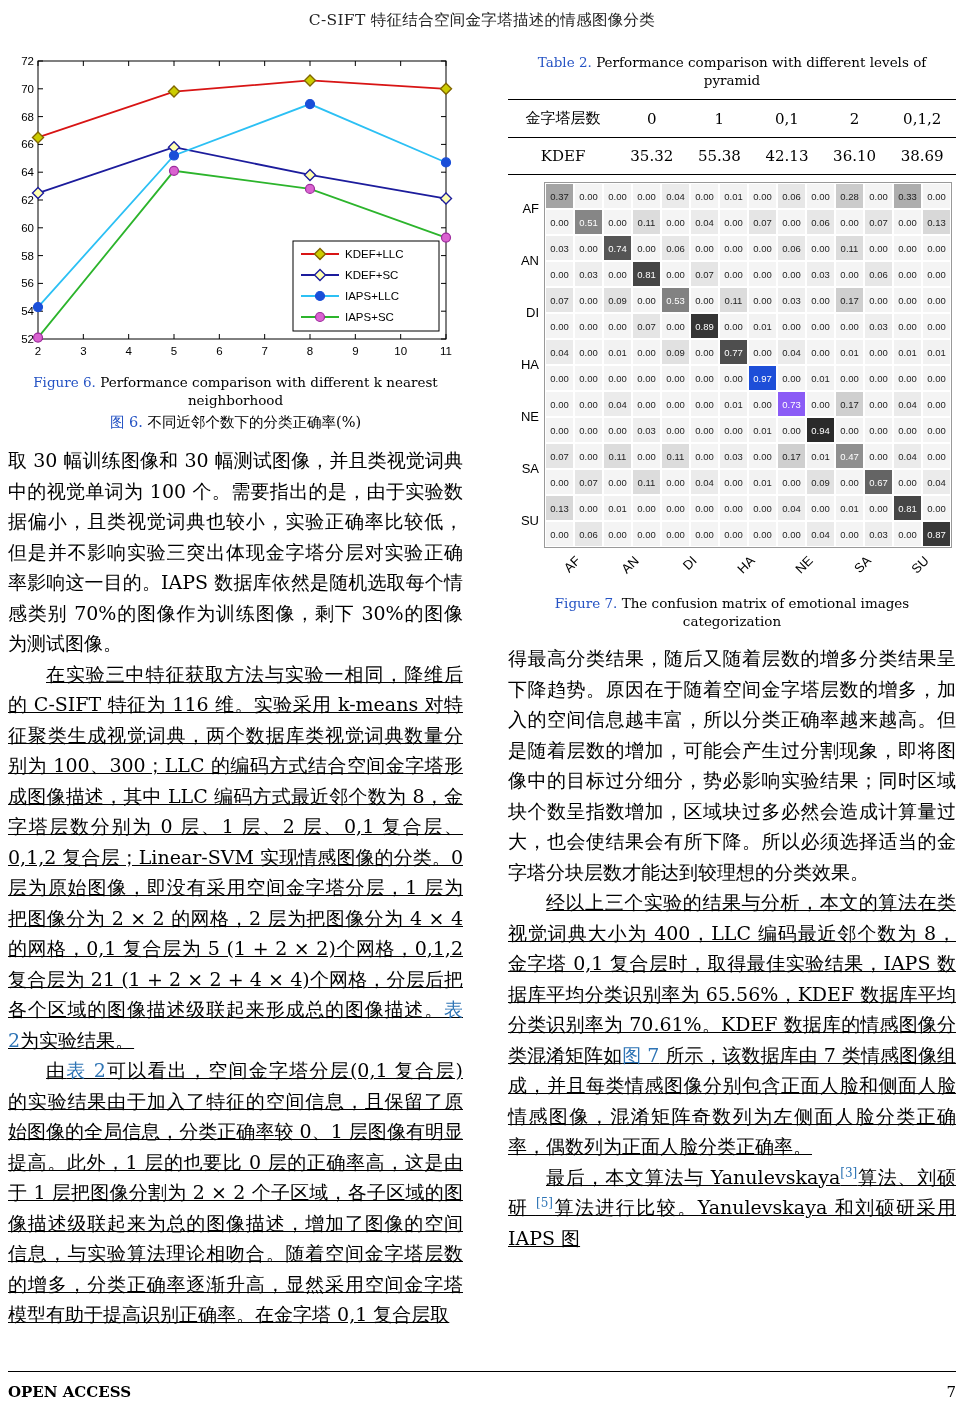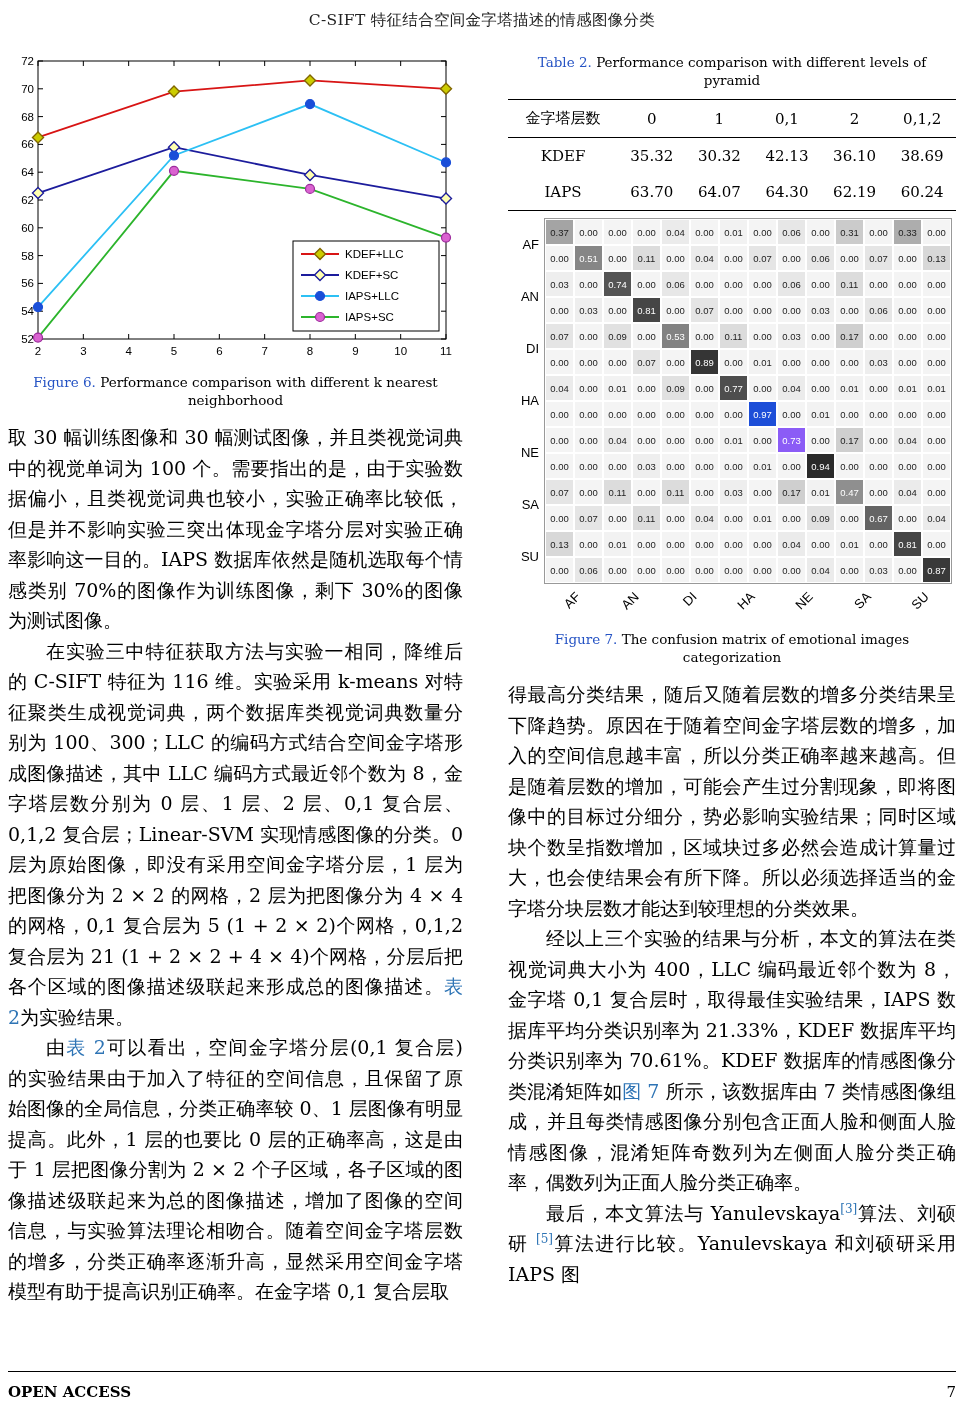--- a/index.html
+++ b/index.html
@@ -21,21 +21,21 @@
   .fig6-svg { display: block; width: 452px; height: 312px; }
 
   
   .caption { text-align: center; font-weight: normal; margin-top: 8px; }
   .cap-en { font-size: 13.5px; line-height: 18px; }
   .cap-zh { font-size: 14.5px; line-height: 20px; margin-top: 3px; }
   .cap-label { color: #2553c4; }
 
   
   .body-text { font-size: 19px; line-height: 30.5px; text-align: justify; margin-top: 13px; }
-  .para.indent { text-indent: 2em; }
+  .para.indent { text-indent: 2em; text-decoration: underline; }
   .ref { color: #2e74b5; }
   .sup { color: #2e74b5; font-size: 12px; vertical-align: super; line-height: 0; }
 
   
   .t2 { width: 100%; border-collapse: collapse; margin-top: 10px; font-size: 15px; }
   .t2 th, .t2 td { text-align: center; padding: 9px 2px; font-weight: normal; }
   .t2 thead tr { border-top: 1.6px solid #000; border-bottom: 0.9px solid #000; }
   .t2 tbody tr:last-child { border-bottom: 1.6px solid #000; }
   .t2 th:first-child, .t2 td:first-child { width: 110px; }
 
@@ -179,20 +179,21 @@
           <line x1="293" y1="243" x2="331" y2="243" stroke="#2cc0f4" stroke-width="1.8"></line>
           <circle cx="312" cy="243" r="4.5" fill="#1a4ed8" stroke="#1a4ed8" stroke-width="1.2"></circle>
           <text x="337" y="247" font-family="Liberation Sans, sans-serif" font-size="11.5" fill="#000">IAPS+LLC</text>
           <line x1="293" y1="264" x2="331" y2="264" stroke="#2cb42c" stroke-width="1.8"></line>
           <circle cx="312" cy="264" r="4.5" fill="#da62d0" stroke="#9c2c9c" stroke-width="1.2"></circle>
           <text x="337" y="268" font-family="Liberation Sans, sans-serif" font-size="11.5" fill="#000">IAPS+SC</text>
         </svg>
 
       <div class="caption">
         <div class="cap-en"><span class="cap-label">Figure 6.</span> <span>Performance comparison with different k nearest neighborhood</span></div>
+        <div class="cap-zh"><span class="cap-label">图 6.</span> <span>不同近邻个数下的分类正确率(%)</span></div>
       </div>
 
       <div id="left-paras" class="body-text">
           <div class="para"><span>取 30 幅训练图像和 30 幅测试图像，并且类视觉词典中的视觉单词为 100 个。需要指出的是，由于实验数据偏小，且类视觉词典也较小，实验正确率比较低，但是并不影响实验三突出体现金字塔分层对实验正确率影响这一目的。IAPS 数据库依然是随机选取每个情感类别 70%的图像作为训练图像，剩下 30%的图像为测试图像。</span></div>
           <div class="para indent"><span>在实验三中特征获取方法与实验一相同，降维后的 C-SIFT 特征为 116 维。实验采用 k-means 对特征聚类生成视觉词典，两个数据库类视觉词典数量分别为 100、300；LLC 的编码方式结合空间金字塔形成图像描述，其中 LLC 编码方式最近邻个数为 8，金字塔层数分别为 0 层、1 层、2 层、0,1 复合层、0,1,2 复合层；Linear-SVM 实现情感图像的分类。0 层为原始图像，即没有采用空间金字塔分层，1 层为把图像分为 2 × 2 的网格，2 层为把图像分为 4 × 4 的网格，0,1 复合层为 5 (1 + 2 × 2)个网格，0,1,2 复合层为 21 (1 + 2 × 2 + 4 × 4)个网格，分层后把各个区域的图像描述级联起来形成总的图像描述。</span><span class="ref">表 2</span><span>为实验结果。</span></div>
           <div class="para indent"><span>由</span><span class="ref">表 2</span><span>可以看出，空间金字塔分层(0,1 复合层) 的实验结果由于加入了特征的空间信息，且保留了原始图像的全局信息，分类正确率较 0、1 层图像有明显提高。此外，1 层的也要比 0 层的正确率高，这是由于 1 层把图像分割为 2 × 2 个子区域，各子区域的图像描述级联起来为总的图像描述，增加了图像的空间信息，与实验算法理论相吻合。随着空间金字塔层数的增多，分类正确率逐渐升高，显然采用空间金字塔模型有助于提高识别正确率。在金字塔 0,1 复合层取</span></div>
         </div>
 
     </div>
 
@@ -210,32 +211,24 @@
               <th>1</th>
               <th>0,1</th>
               <th>2</th>
               <th>0,1,2</th>
             </tr>
           </thead>
         <tbody id="t2-body">
             <tr>
               <td>KDEF</td>
               <td>35.32</td>
-              <td>30.32</td>
+              <td>55.38</td>
               <td>42.13</td>
               <td>36.10</td>
               <td>38.69</td>
-            </tr>
-            <tr>
-              <td>IAPS</td>
-              <td>63.70</td>
-              <td>64.07</td>
-              <td>64.30</td>
-              <td>62.19</td>
-              <td>60.24</td>
             </tr>
           </tbody>
       </table>
 
 
       <div class="cm">
         <div class="cm-main">
           <div id="cm-rowlabels" class="cm-rowlabels">
               <div class="cm-rowlabel">AF</div>
               <div class="cm-rowlabel">AN</div>
@@ -249,21 +242,21 @@
               <div class="cm-cell" style="background:rgb(164,164,164);color:#222222">0.37</div>
               <div class="cm-cell" style="background:rgb(244,244,244);color:#222222">0.00</div>
               <div class="cm-cell" style="background:rgb(244,244,244);color:#222222">0.00</div>
               <div class="cm-cell" style="background:rgb(244,244,244);color:#222222">0.00</div>
               <div class="cm-cell" style="background:rgb(235,235,235);color:#222222">0.04</div>
               <div class="cm-cell" style="background:rgb(244,244,244);color:#222222">0.00</div>
               <div class="cm-cell" style="background:rgb(242,242,242);color:#222222">0.01</div>
               <div class="cm-cell" style="background:rgb(244,244,244);color:#222222">0.00</div>
               <div class="cm-cell" style="background:rgb(231,231,231);color:#222222">0.06</div>
               <div class="cm-cell" style="background:rgb(244,244,244);color:#222222">0.00</div>
-              <div class="cm-cell" style="background:rgb(203,203,203);color:#222222">0.31</div>
+              <div class="cm-cell" style="background:rgb(203,203,203);color:#222222">0.28</div>
               <div class="cm-cell" style="background:rgb(244,244,244);color:#222222">0.00</div>
               <div class="cm-cell" style="background:rgb(173,173,173);color:#222222">0.33</div>
               <div class="cm-cell" style="background:rgb(244,244,244);color:#222222">0.00</div>
               <div class="cm-cell" style="background:rgb(244,244,244);color:#222222">0.00</div>
               <div class="cm-cell" style="background:rgb(134,134,134);color:#ffffff">0.51</div>
               <div class="cm-cell" style="background:rgb(244,244,244);color:#222222">0.00</div>
               <div class="cm-cell" style="background:rgb(220,220,220);color:#222222">0.11</div>
               <div class="cm-cell" style="background:rgb(244,244,244);color:#222222">0.00</div>
               <div class="cm-cell" style="background:rgb(235,235,235);color:#222222">0.04</div>
               <div class="cm-cell" style="background:rgb(244,244,244);color:#222222">0.00</div>
@@ -468,21 +461,21 @@
             </div>
           </div>
       </div>
 
       <div class="caption" style="">
         <div class="cap-en"><span class="cap-label">Figure 7.</span> <span>The confusion matrix of emotional images categorization</span></div>
       </div>
 
       <div id="right-paras" class="body-text">
           <div class="para"><span>得最高分类结果，随后又随着层数的增多分类结果呈下降趋势。原因在于随着空间金字塔层数的增多，加入的空间信息越丰富，所以分类正确率越来越高。但是随着层数的增加，可能会产生过分割现象，即将图像中的目标过分细分，势必影响实验结果；同时区域块个数呈指数增加，区域块过多必然会造成计算量过大，也会使结果会有所下降。所以必须选择适当的金字塔分块层数才能达到较理想的分类效果。</span></div>
-          <div class="para indent"><span>经以上三个实验的结果与分析，本文的算法在类视觉词典大小为 400，LLC 编码最近邻个数为 8，金字塔 0,1 复合层时，取得最佳实验结果，IAPS 数据库平均分类识别率为 21.33%，KDEF 数据库平均分类识别率为 70.61%。KDEF 数据库的情感图像分类混淆矩阵如</span><span class="ref">图 7</span><span> 所示，该数据库由 7 类情感图像组成，并且每类情感图像分别包含正面人脸和侧面人脸情感图像，混淆矩阵奇数列为左侧面人脸分类正确率，偶数列为正面人脸分类正确率。</span></div>
+          <div class="para indent"><span>经以上三个实验的结果与分析，本文的算法在类视觉词典大小为 400，LLC 编码最近邻个数为 8，金字塔 0,1 复合层时，取得最佳实验结果，IAPS 数据库平均分类识别率为 65.56%，KDEF 数据库平均分类识别率为 70.61%。KDEF 数据库的情感图像分类混淆矩阵如</span><span class="ref">图 7</span><span> 所示，该数据库由 7 类情感图像组成，并且每类情感图像分别包含正面人脸和侧面人脸情感图像，混淆矩阵奇数列为左侧面人脸分类正确率，偶数列为正面人脸分类正确率。</span></div>
           <div class="para indent"><span>最后，本文算法与 Yanulevskaya</span><span class="sup">[3]</span><span>算法、刘硕研 </span><span class="sup">[5]</span><span>算法进行比较。Yanulevskaya 和刘硕研采用 IAPS 图</span></div>
         </div>
 
     </div>
   </div>
 
   <div class="footer">
     <div class="footer-rule"></div>
     <div class="footer-row">
       <span class="footer-left">OPEN ACCESS</span>

